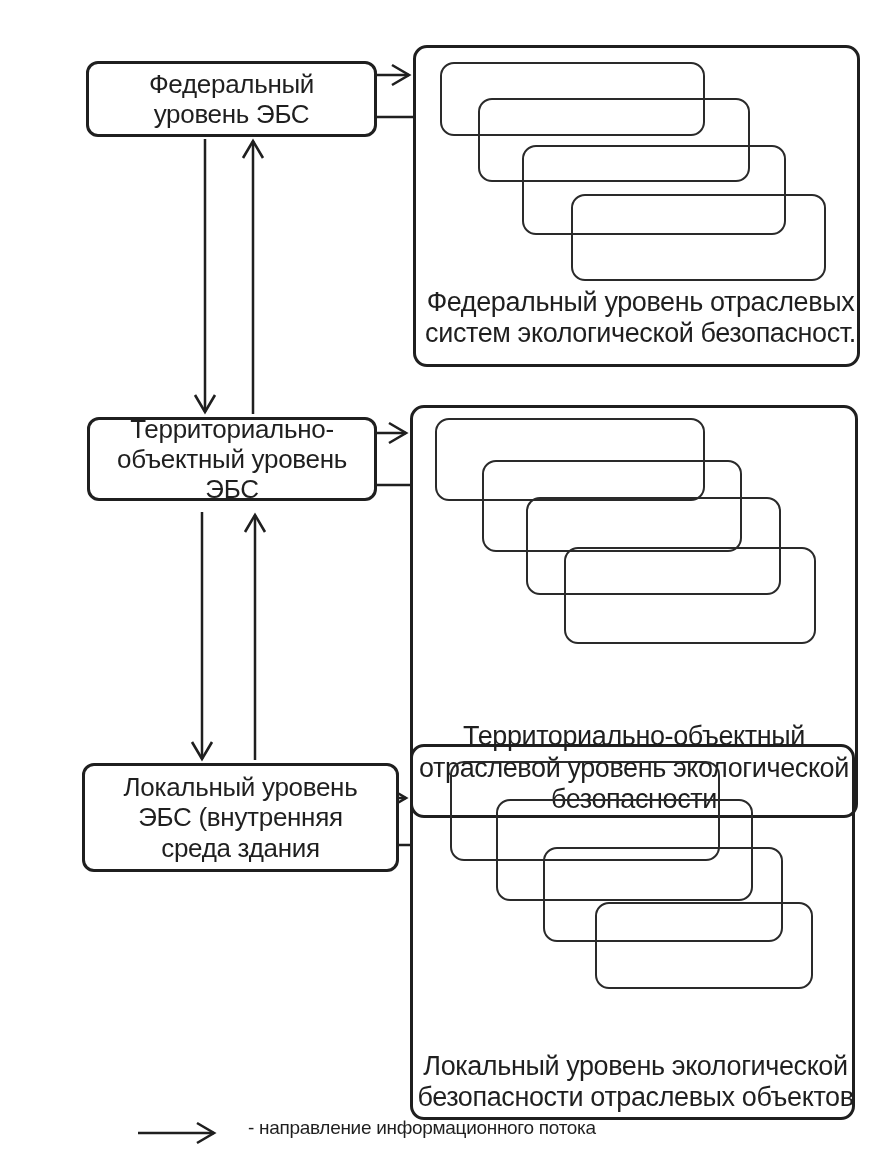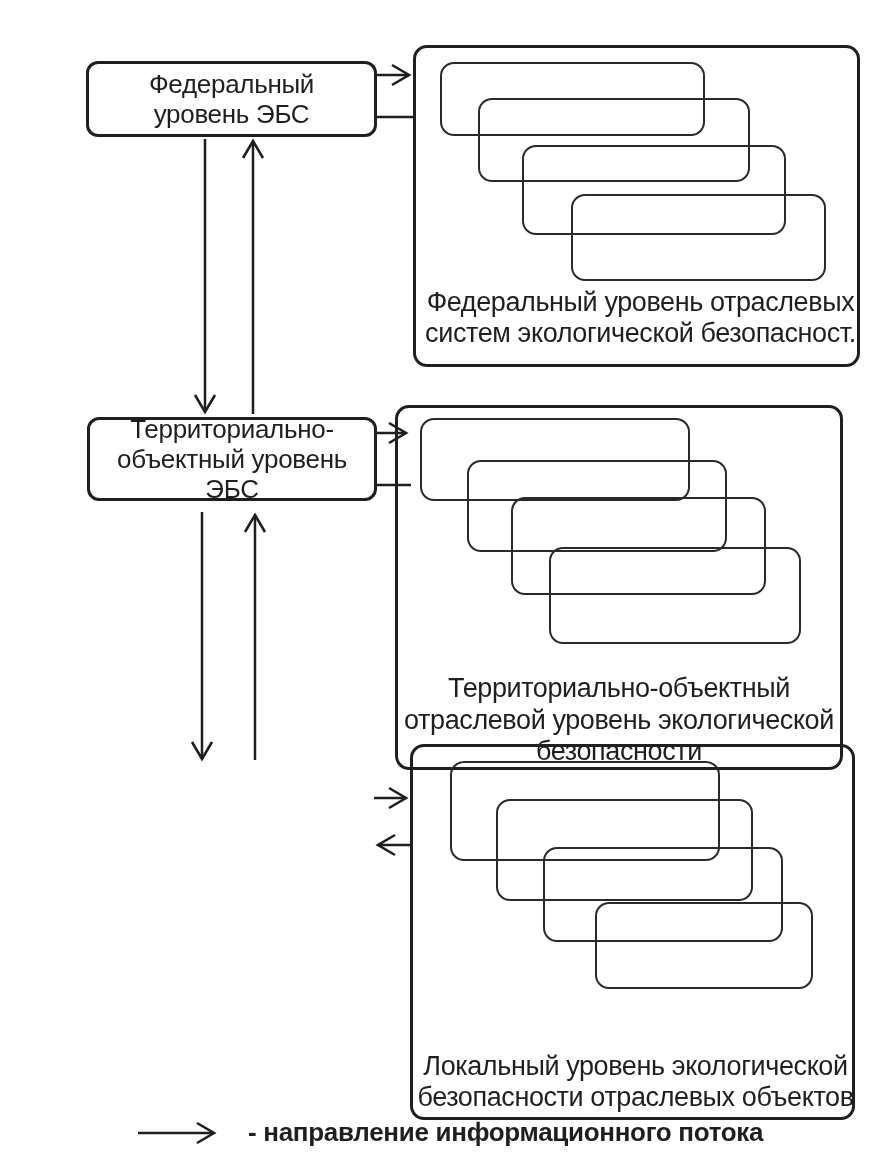--- a/index.html
+++ b/index.html
@@ -55,24 +55,23 @@
     white-space: pre-line;
     text-align: center;
     font-size: 27px;
     line-height: 1.17;
     letter-spacing: -0.4px;
   }
   .legend-label {
     position: absolute;
     left: 248px;
     top: 1117px;
-    font-size: 26px;
+    font-size: 19px;
     letter-spacing: -0.3px;
     white-space: nowrap;
-    font-weight: bold;
   }
 </style>
 </head>
 <body>
 
 <div class="canvas">
 
   <svg class="arrows" viewBox="0 0 873 1157">
     <defs>
       <marker id="ah" markerWidth="24" markerHeight="26" refX="20" refY="13" orient="auto" markerUnits="userSpaceOnUse">
@@ -98,31 +97,36 @@
     <span class="node-label">Федеральный
 уровень ЭБС</span>
   </div>
 
   <div class="node" style="left:63px; top:417px; width:290px; height:84px;">
     <span class="node-label">Территориально-
 объектный уровень
 ЭБС</span>
   </div>
 
+  <div class="node" style="left:58px; top:763px; width:317px; height:109px;">
+    <span class="node-label">Локальный уровень
+ЭБС (внутренняя
+среда здания</span>
+  </div>
 
   <div class="group" style="left:413px; top:45px; width:447px; height:322px;">
     <div class="srect" style="left:24px;  top:14px;  width:265px; height:74px;"></div>
     <div class="srect" style="left:62px;  top:50px;  width:272px; height:84px;"></div>
     <div class="srect" style="left:106px; top:97px;  width:264px; height:90px;"></div>
     <div class="srect" style="left:155px; top:146px; width:255px; height:87px;"></div>
     <div class="group-label" style="left:-4px; right:-12px; bottom:14px;">Федеральный уровень отраслевых
 систем экологической безопасност.</div>
   </div>
 
-  <div class="group" style="left:395px; top:405px; width:448px; height:365px;">
+  <div class="group" style="left:410px; top:405px; width:448px; height:413px;">
     <div class="srect" style="left:22px;  top:10px;  width:270px; height:83px;"></div>
     <div class="srect" style="left:69px;  top:52px;  width:260px; height:92px;"></div>
     <div class="srect" style="left:113px; top:89px;  width:255px; height:98px;"></div>
     <div class="srect" style="left:151px; top:139px; width:252px; height:97px;"></div>
     <div class="group-label" style="left:-10px; right:-10px; bottom:-1px;">Территориально-объектный
 отраслевой уровень экологической
 безопасности</div>
   </div>
 
   <div class="group" style="left:410px; top:744px; width:445px; height:376px;">

